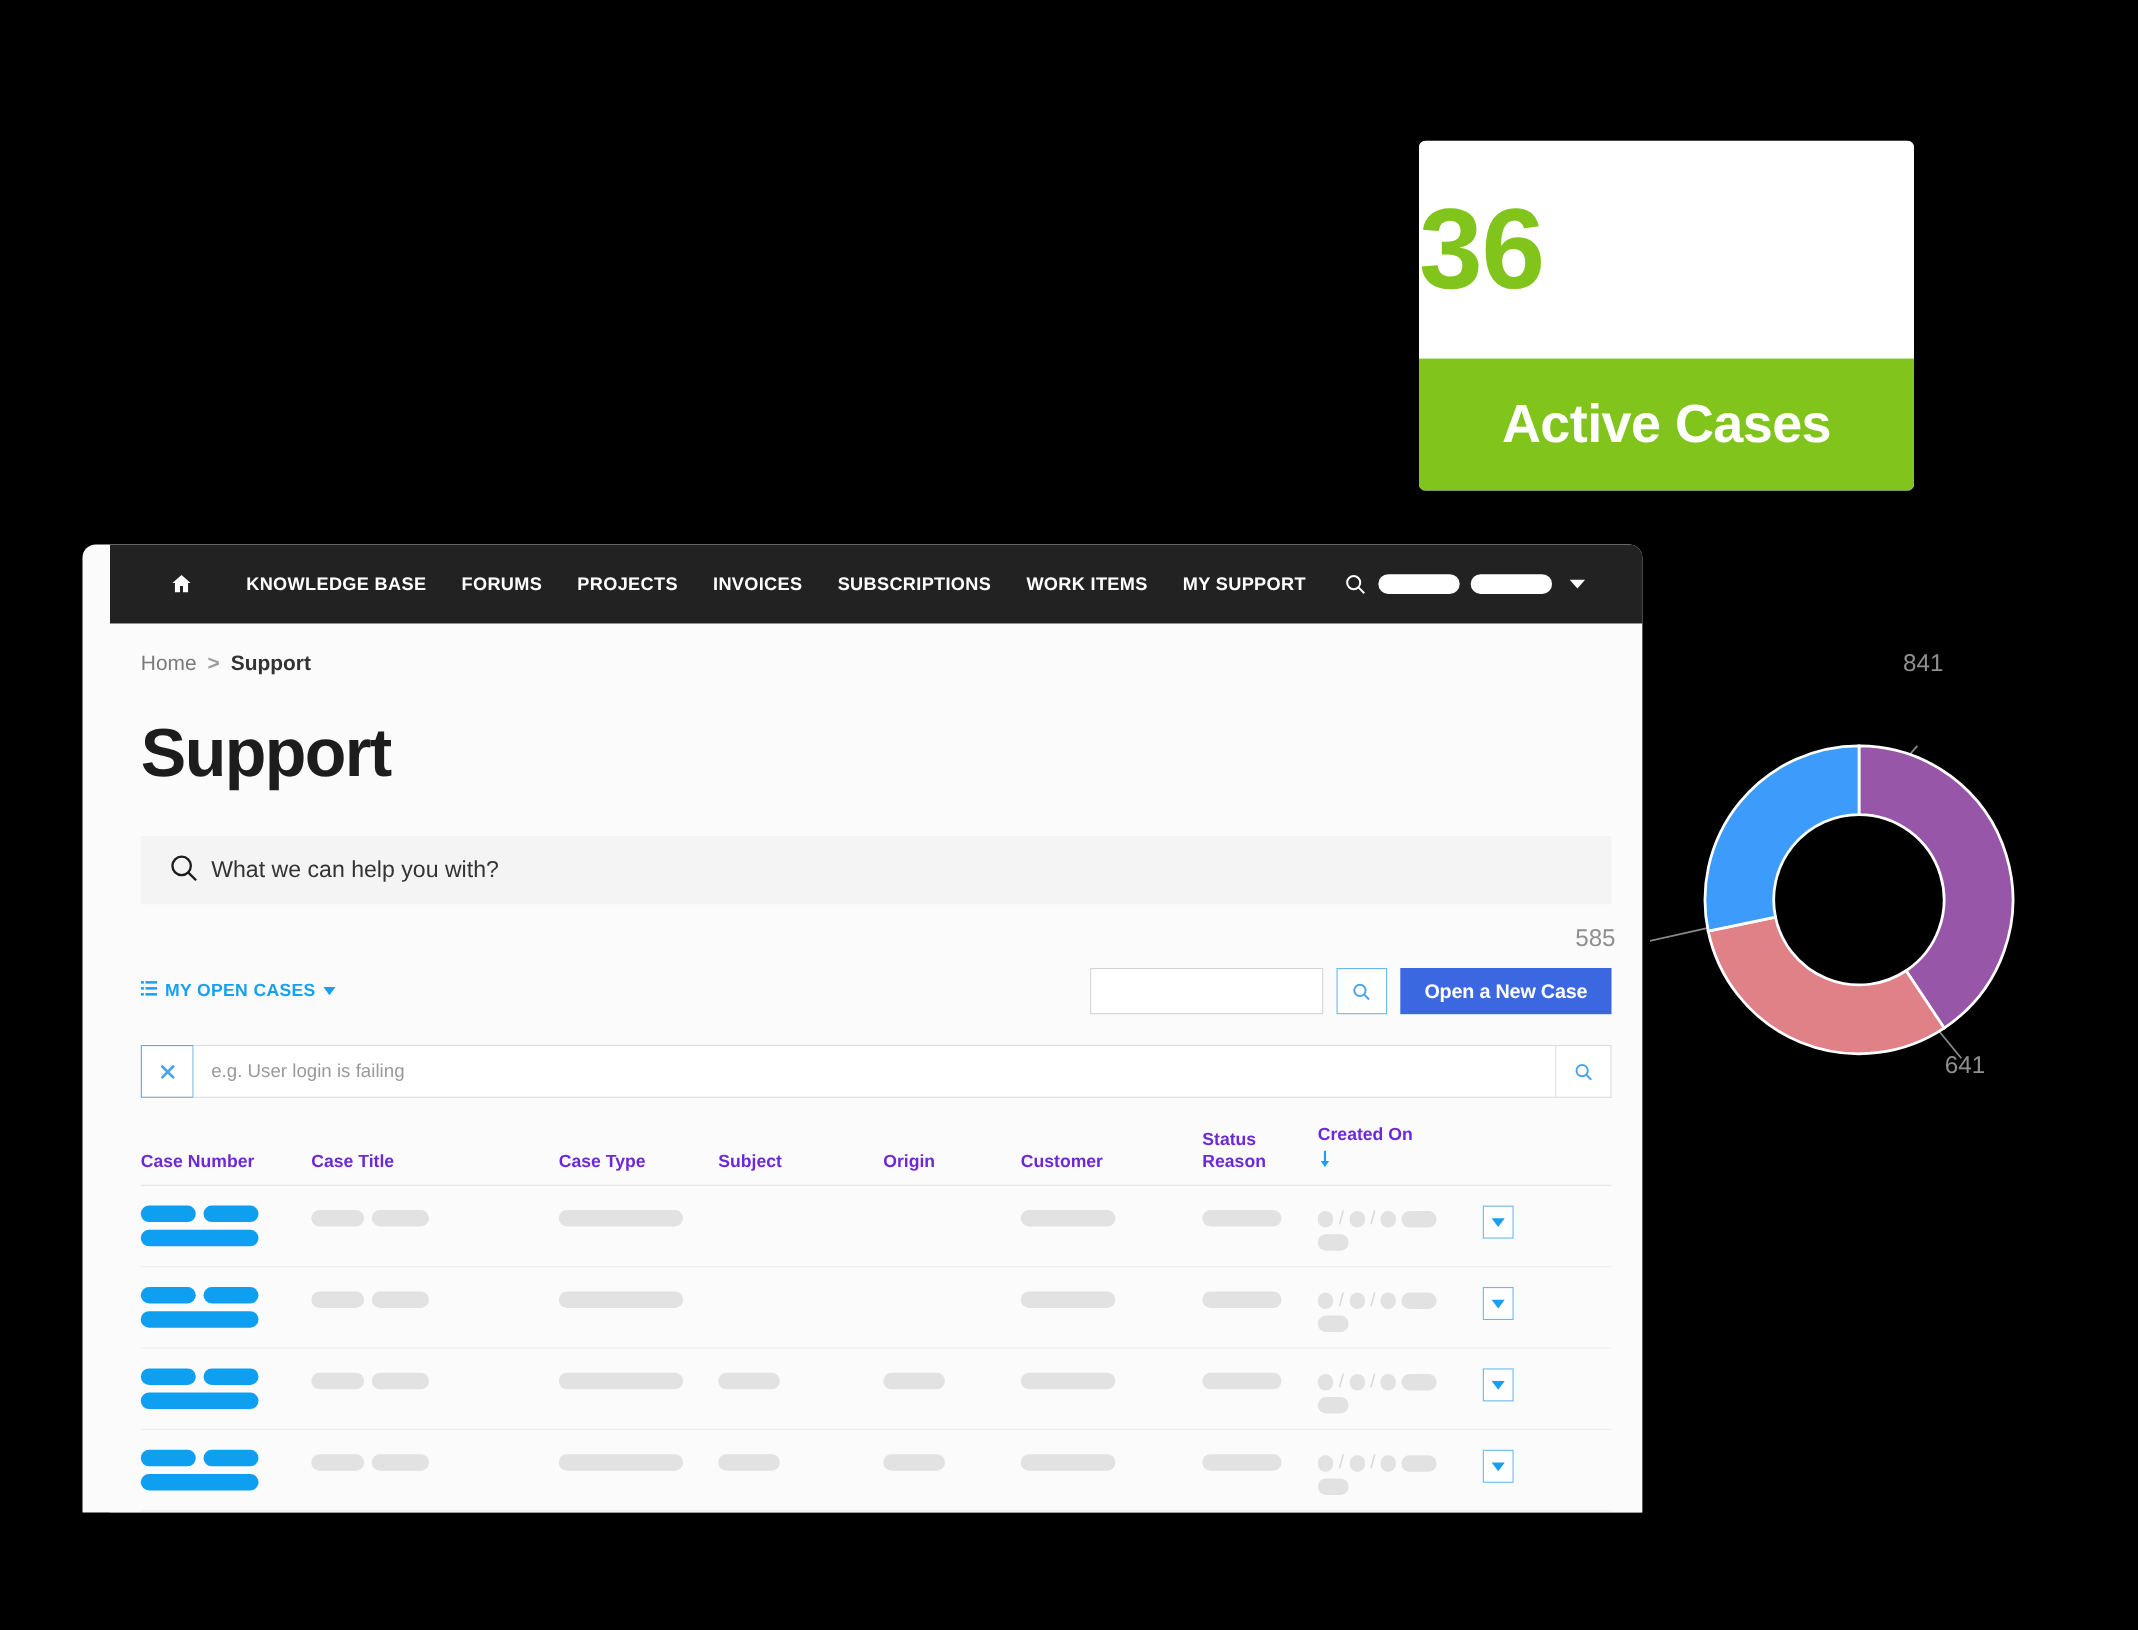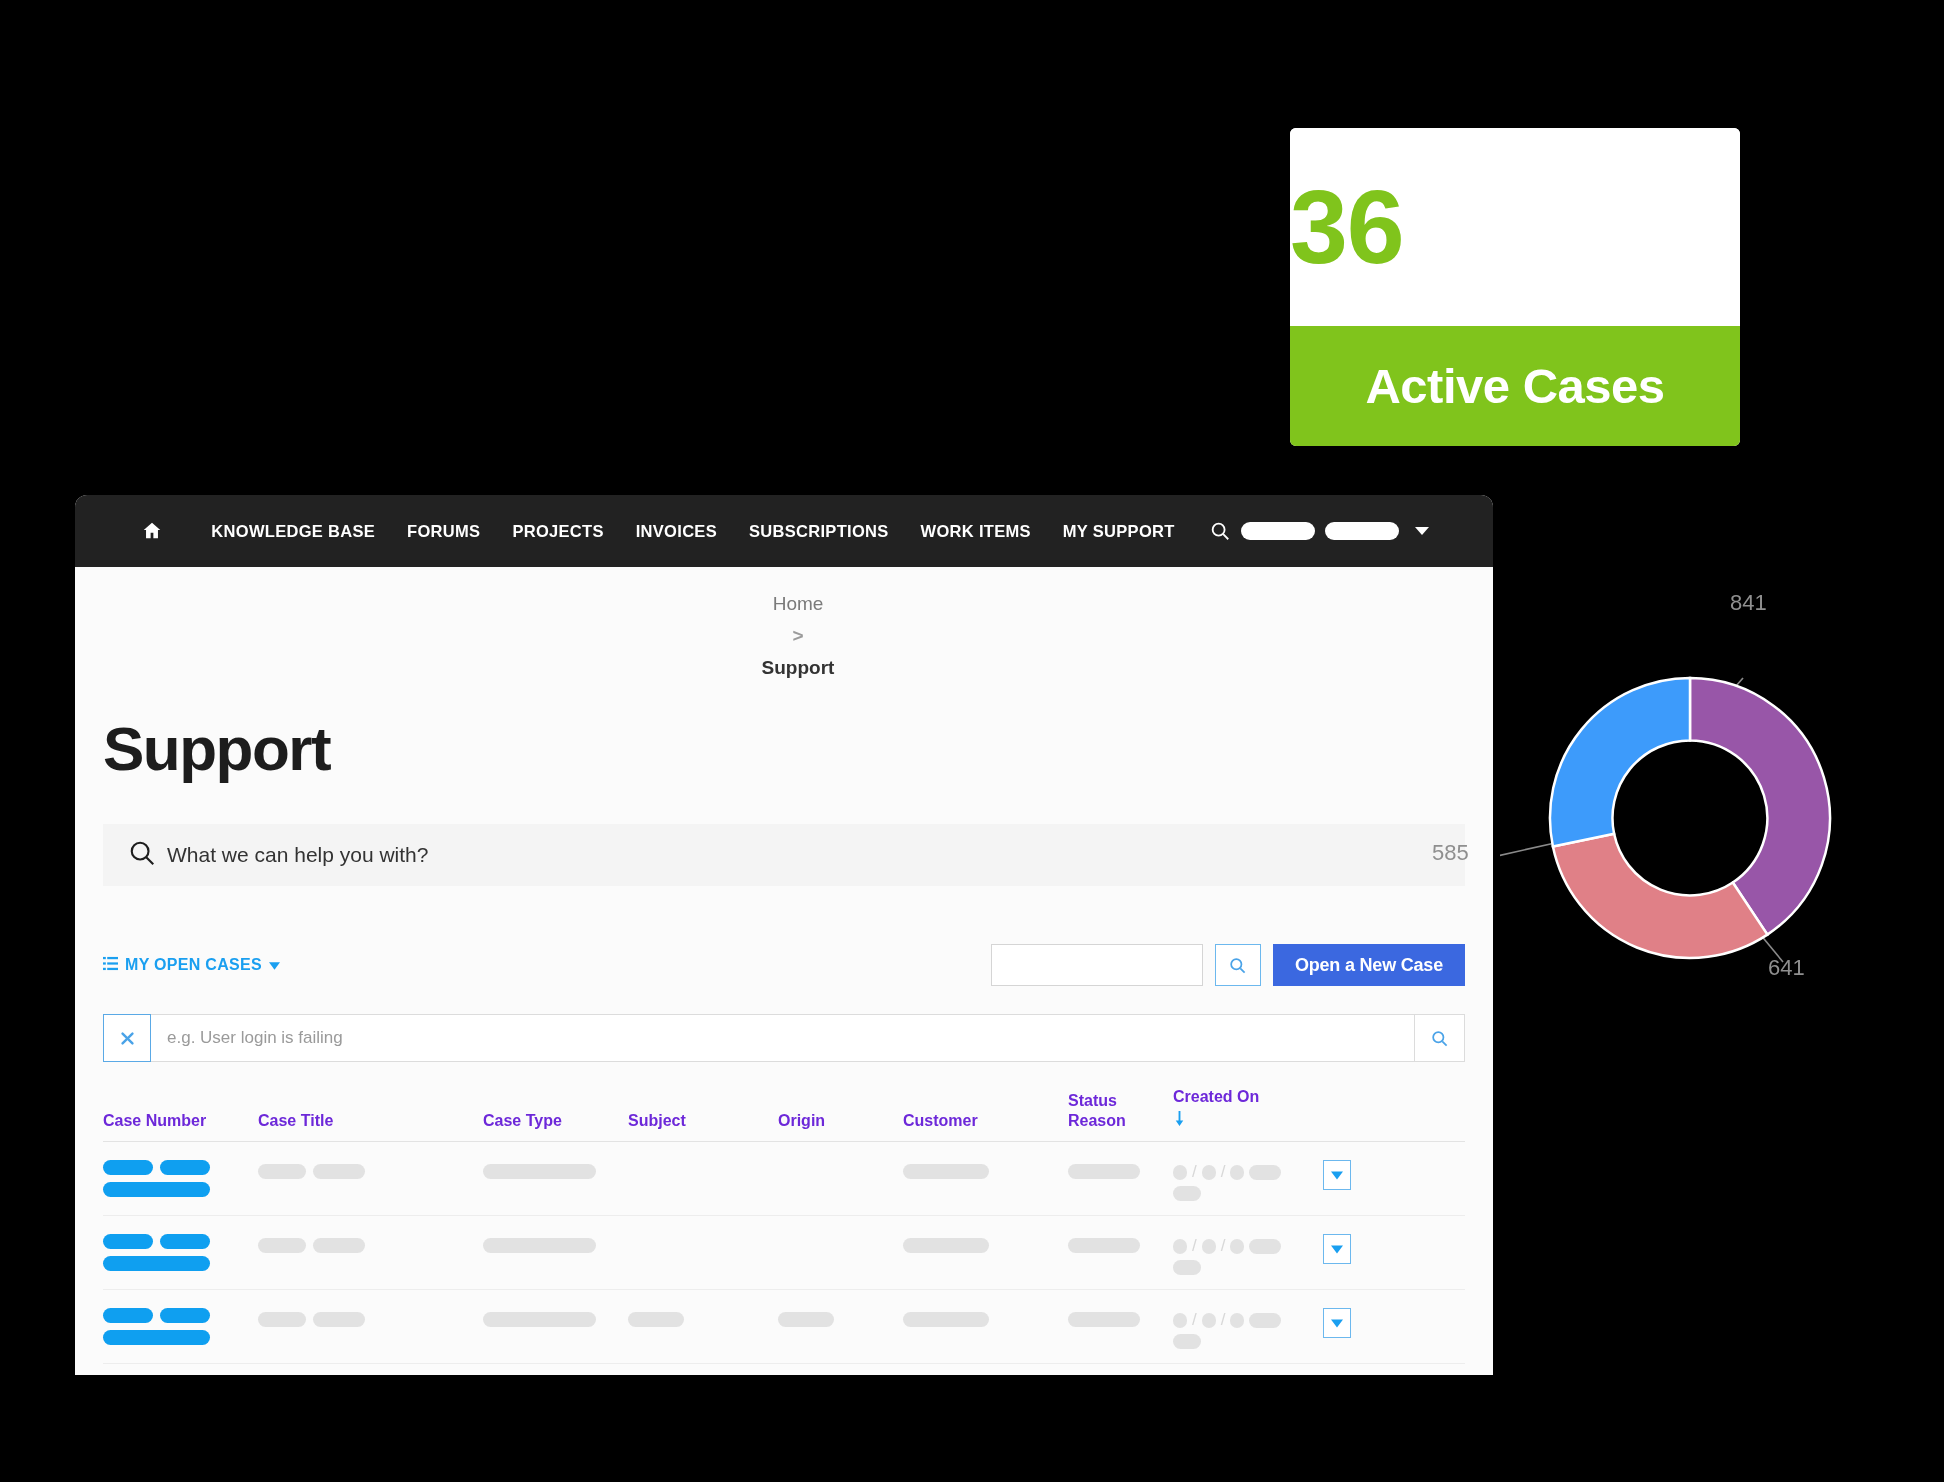--- a/index.html
+++ b/index.html
@@ -23,20 +23,21 @@
   #kpi-label-wrap { height: 120px; background: #80c41c; display:flex; align-items:center; justify-content:center; }
   #kpi-label { font-size: 49px; font-weight: 700; color:#ffffff; letter-spacing: -0.5px; }
 
   
   #app-window {
     position: absolute; left: 75px; top: 495px;
     width: 1418px; height: 880px;
     background: #fbfbfb;
     border-radius: 12px 12px 0 0;
     overflow: hidden;
+    padding-left: 25px;
   }
 
   
   #topnav {
     height: 72px; background: #222222;
     display: flex; align-items: center; justify-content: center; gap: 0;
     position: relative;
   }
   #nav-inner { display:flex; align-items:center; gap: 0; }
   .home-icon { width: 26px; height: 26px; margin-right: 30px; display:flex; align-items:center; justify-content:center; }
@@ -50,21 +51,21 @@
   #nav-pill-1 { width: 74px; }
   #nav-pill-2 { width: 74px; }
   .caret-down-white {
     width:0;height:0;border-left:7px solid transparent;border-right:7px solid transparent;
     border-top:8px solid #ffffff; margin-left: 6px;
   }
 
   
   #page-body { background: #fbfbfb; height: calc(100% - 72px); position: relative; }
 
-  #breadcrumb { padding: 26px 0 0 28px; font-size: 19px; color: #7a7a7a; display:flex; gap:10px; align-items:center;flex-direction:column; }
+  #breadcrumb { padding: 26px 0 0 28px; font-size: 19px; color: #7a7a7a; display:flex; gap:10px; align-items:center; }
   #breadcrumb .crumb-sep { color:#9b9b9b; font-weight:700; }
   #breadcrumb .crumb-current { color:#333333; font-weight:700; }
 
   #page-title { padding: 34px 0 0 28px; font-size: 62px; font-weight: 700; color:#1d1d1d; letter-spacing:-1.5px; }
 
   
   #help-search {
     margin: 40px 28px 0 28px; height: 62px; background:#f4f4f4;
     display:flex; align-items:center; padding: 0 24px; gap: 10px;
   }

